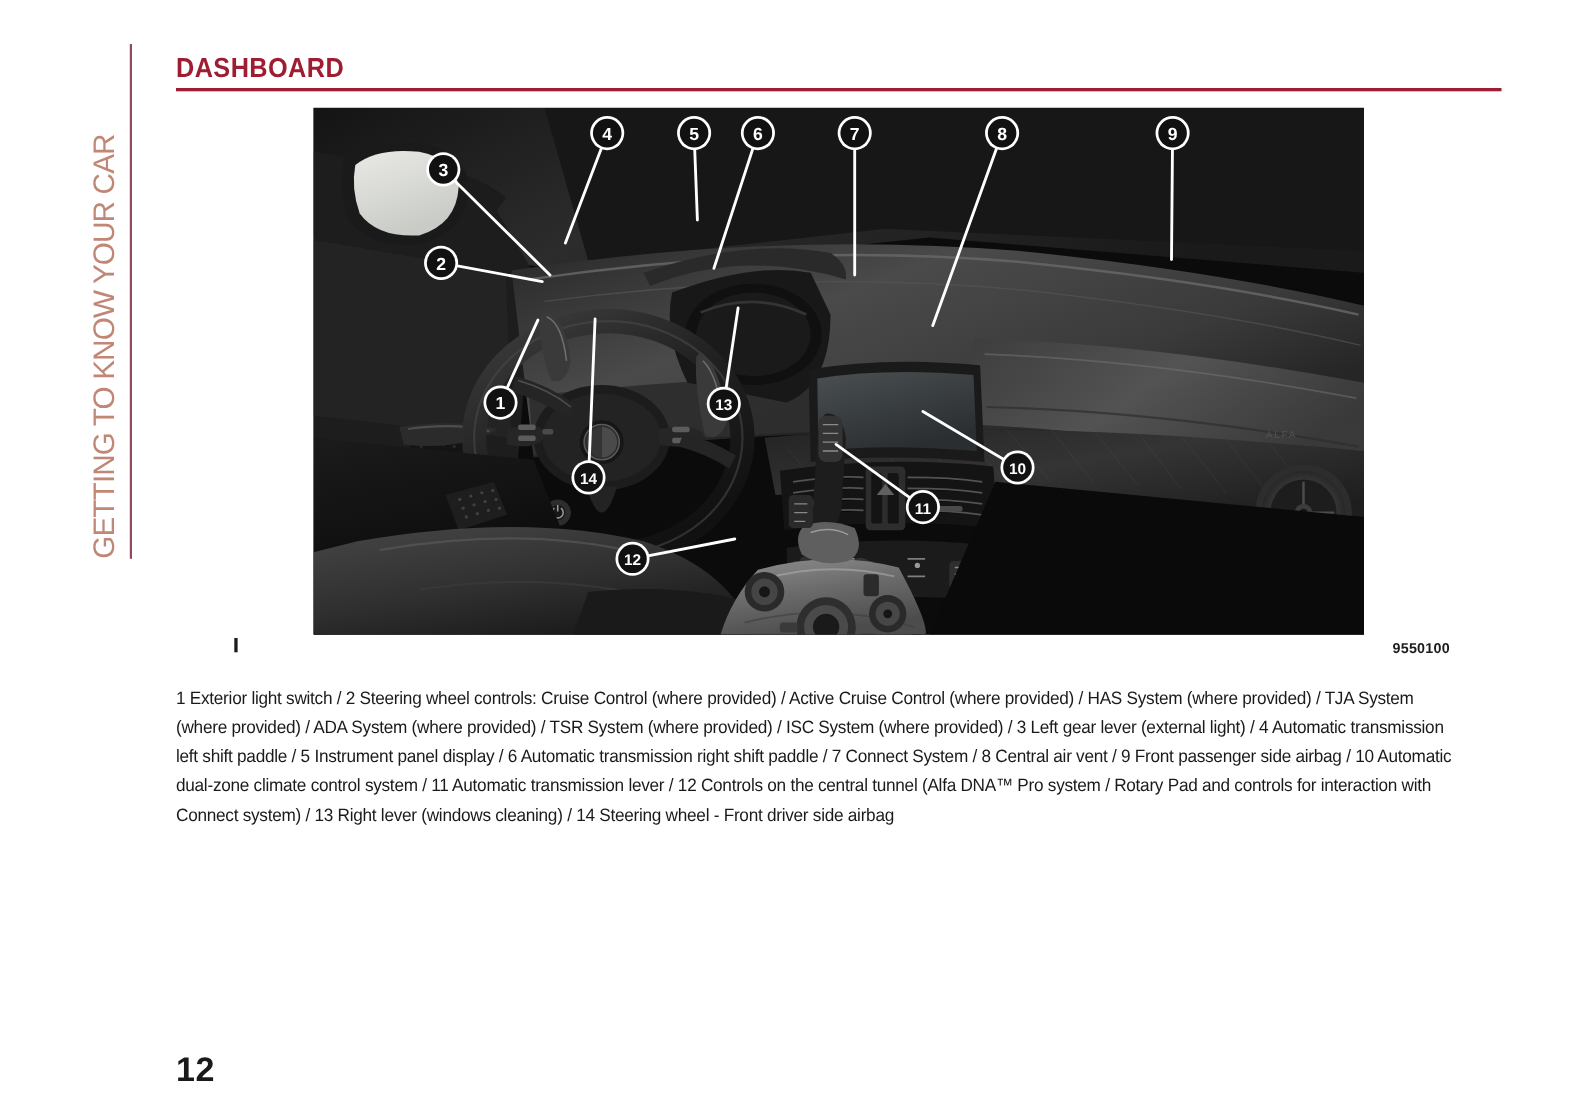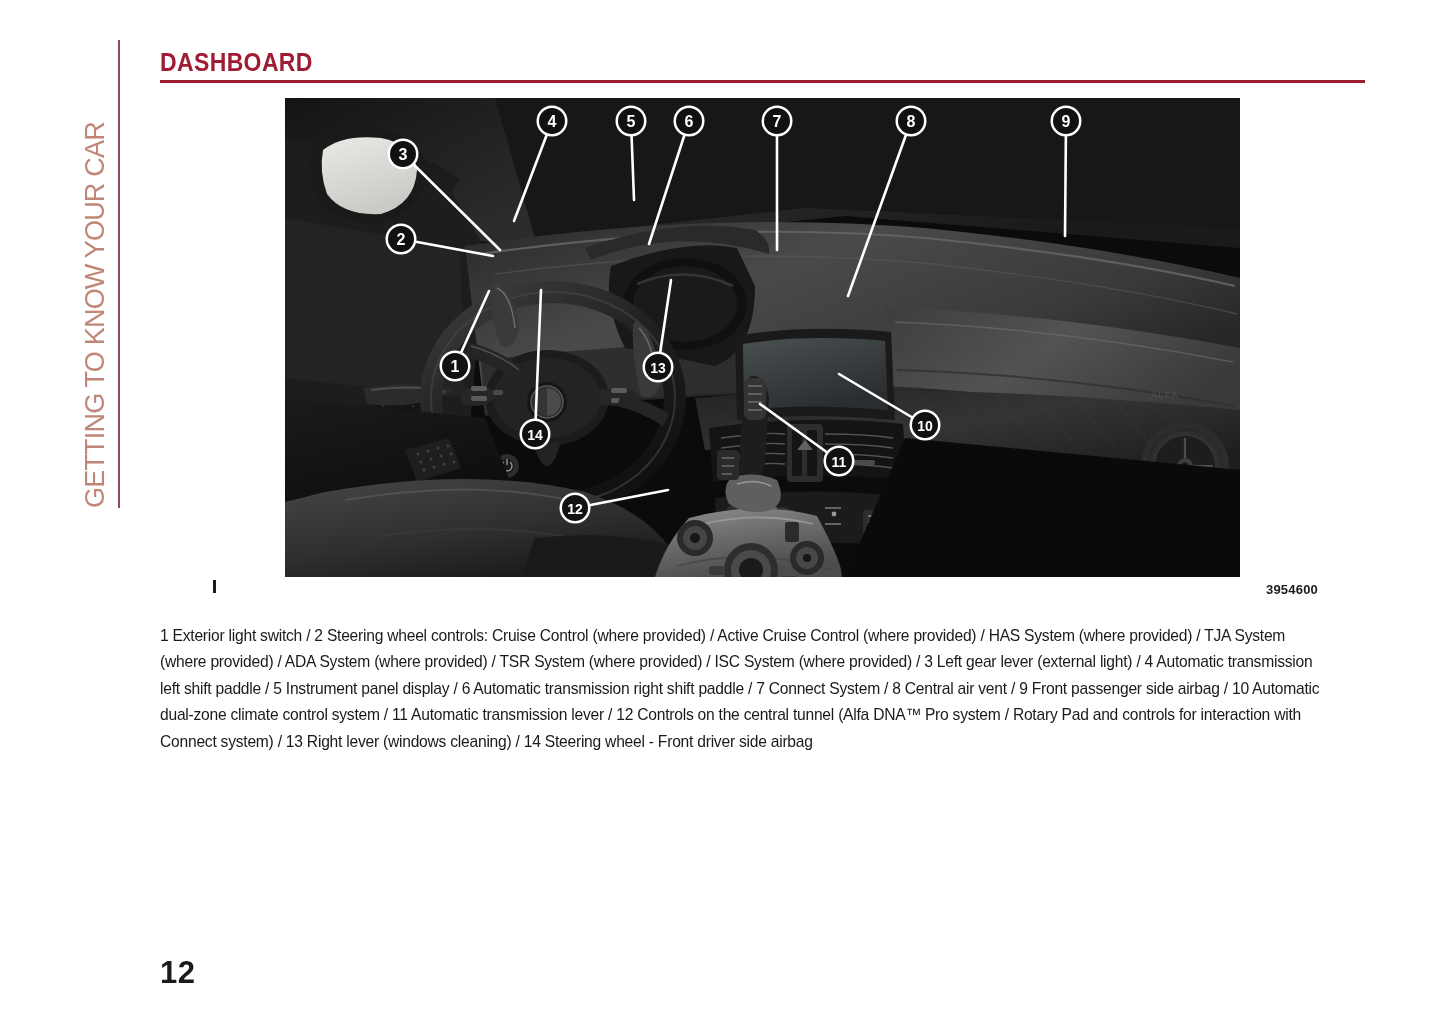--- a/index.html
+++ b/index.html
@@ -498,19 +498,19 @@
         <g>
           <circle cx="250" cy="336" r="15.5" fill="#ffffff"></circle>
           <circle cx="250" cy="336" r="13" fill="#111111"></circle>
           <text x="250" y="342" text-anchor="middle" font-family="Liberation Sans, sans-serif" font-size="14" font-weight="700" fill="#ffffff">14</text>
         </g>
       </g>
     </svg>
   </div>
 
   <div class="tickmark"></div>
-  <div class="photo-code">3954600</div>
+  <div class="photo-code">9550100</div>
 
   <div class="caption">1 Exterior light switch / 2 Steering wheel controls: Cruise Control (where provided) / Active Cruise Control (where provided) / HAS System (where provided) / TJA System (where provided) / ADA System (where provided) / TSR System (where provided) / ISC System (where provided) / 3 Left gear lever (external light) / 4 Automatic transmission left shift paddle / 5 Instrument panel display / 6 Automatic transmission right shift paddle / 7 Connect System / 8 Central air vent / 9 Front passenger side airbag / 10 Automatic dual-zone climate control system / 11 Automatic transmission lever / 12 Controls on the central tunnel (Alfa DNA™ Pro system / Rotary Pad and controls for interaction with Connect system) / 13 Right lever (windows cleaning) / 14 Steering wheel - Front driver side airbag</div>
 
   <div class="page-number">12</div>
 
 </div>
 
 </body></html>

